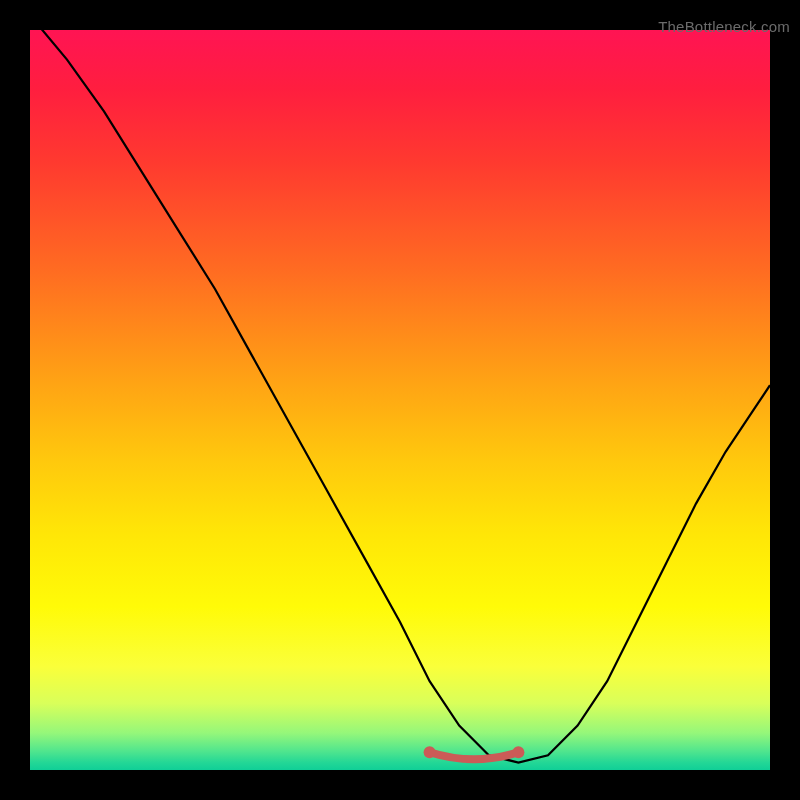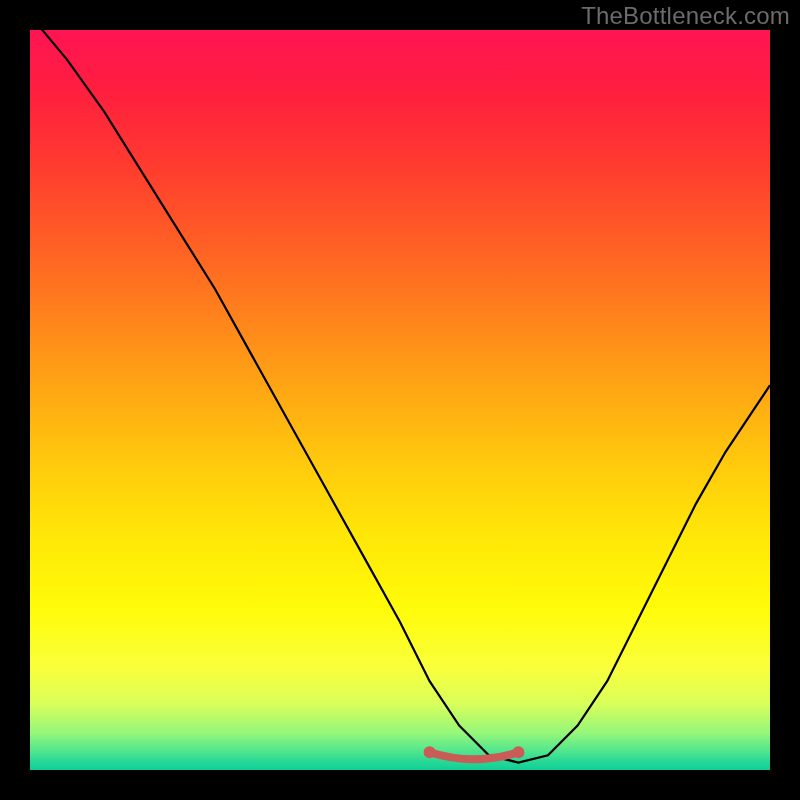--- a/index.html
+++ b/index.html
@@ -28,23 +28,23 @@
       #fffb08 78%,
       #faff3a 86%,
       #d9ff5a 91%,
       #95f77a 95%,
       #4fe58e 97.5%,
       #23d796 99%,
       #10cf97 100%);
   }
   .watermark {
     position: absolute;
-    top: 2px;
+    top: 18px;
     right: 10px;
-    font-size: 24px;
+    font-size: 15px;
     font-weight: 500;
     color: #6b6b6b;
     letter-spacing: 0.2px;
     z-index: 10;
   }
   svg.curve {
     position: absolute;
     left: 0;
     top: 0;
     width: 740px;

